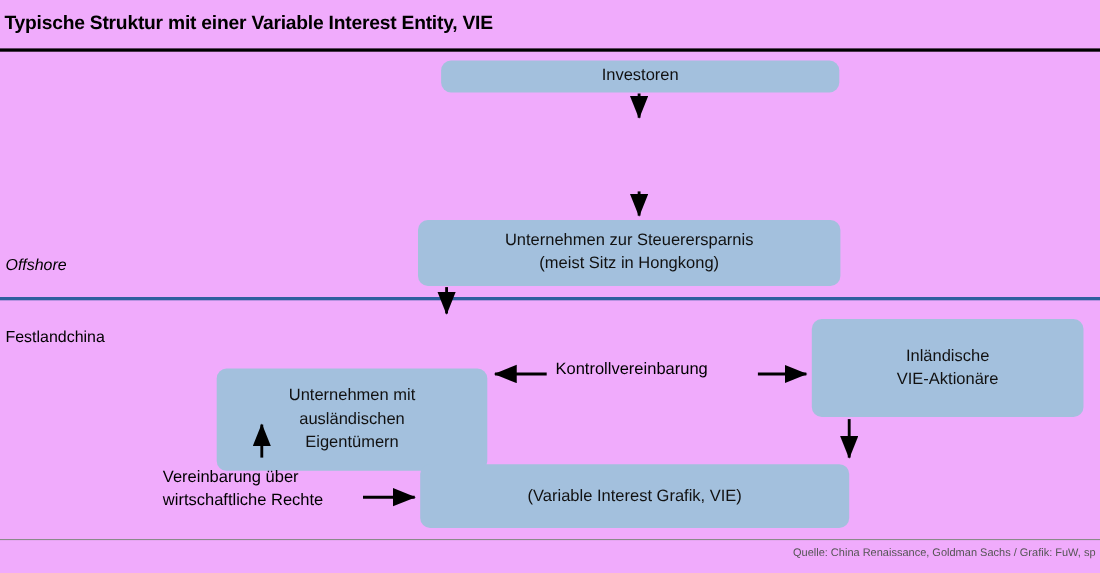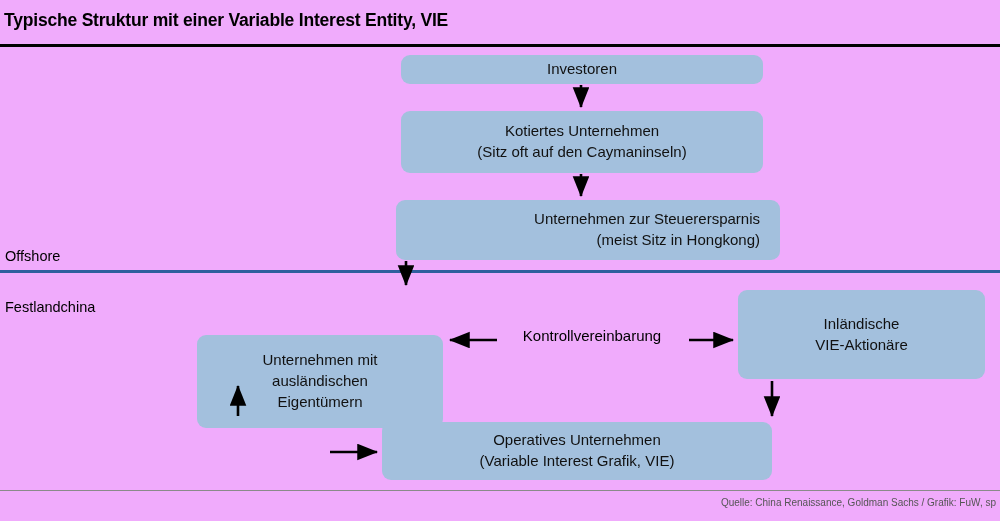--- a/index.html
+++ b/index.html
@@ -54,52 +54,51 @@
     height: 1px;
     background: #8a8a8a;
   }
   
   .zone-label {
     position: absolute;
     font-size: 14.5px;
     color: #000000;
     white-space: nowrap;
   }
-  .zone-offshore { left: 5px; top: 248px; }
+  .zone-offshore { left: 5px; top: 233px; font-style: italic; }
   .zone-mainland { left: 5px; top: 299px; }
   
   .node {
     position: absolute;
     background: #a3c0dd;
     border-radius: 9px;
     box-sizing: border-box;
     display: flex;
     flex-direction: column;
     align-items: center;
     justify-content: center;
     text-align: center;
     font-size: 15px;
     line-height: 1.38;
     color: #111111;
     padding: 2px 20px;
   }
   .node .ln { display: block; white-space: nowrap; }
   .n-investoren        { left: 401px; top: 55px;  width: 362px; height: 29px; }
   .n-kotiertes         { left: 401px; top: 111px; width: 362px; height: 62px; }
-  .n-steuer            { left: 396px; top: 200px; width: 384px; height: 60px; align-items: flex-end; }
+  .n-steuer            { left: 380px; top: 200px; width: 384px; height: 60px; }
   .n-auslaend          { left: 197px; top: 288px; width: 246px; height: 93px; margin-top: 47px; }
   .n-inlaend           { left: 738px; top: 290px; width: 247px; height: 89px; text-align: center; }
   .n-operativ          { left: 382px; top: 422px; width: 390px; height: 58px; }
   
   .edge-label {
     position: absolute;
     font-size: 15px;
     line-height: 1.4;
     color: #000000;
-    text-align: center;
     white-space: nowrap;
   }
   .lbl-kontroll { left: 505px; top: 325px; width: 174px; }
   .lbl-vereinb  { left: 148px; top: 423px; width: 180px; }
   
   .arrows {
     position: absolute;
     left: 0;
     top: 0;
     width: 1000px;
@@ -126,47 +125,46 @@
 
   <div class="zone-label zone-offshore">Offshore</div>
   <div class="zone-label zone-mainland">Festlandchina</div>
 
   <div class="rule-blue"></div>
 
   <div class="node n-investoren">
     <span class="ln">Investoren</span>
   </div>
 
-  <div class="node n-kotiertes">
-    <span class="ln">Kotiertes Unternehmen</span>
-    <span class="ln">(Sitz oft auf den Caymaninseln)</span>
-  </div>
 
   <div class="node n-steuer">
     <span class="ln">Unternehmen zur Steuerersparnis</span>
     <span class="ln">(meist Sitz in Hongkong)</span>
   </div>
 
   <div class="node n-auslaend">
     <span class="ln">Unternehmen mit</span>
     <span class="ln">ausländischen</span>
     <span class="ln">Eigentümern</span>
   </div>
 
   <div class="node n-inlaend">
     <span class="ln">Inländische</span>
     <span class="ln">VIE-Aktionäre</span>
   </div>
 
   <div class="node n-operativ">
-    <span class="ln">Operatives Unternehmen</span>
     <span class="ln">(Variable Interest Grafik, VIE)</span>
   </div>
 
   <div class="edge-label lbl-kontroll">Kontrollvereinbarung</div>
+  <div class="edge-label lbl-vereinb">
+    <span class="ln">Vereinbarung über</span><br>
+    <span class="ln">wirtschaftliche Rechte</span>
+  </div>
 
   <svg class="arrows" viewBox="0 0 1000 521" xmlns="http://www.w3.org/2000/svg">
     <defs>
       <marker id="ah" markerWidth="9" markerHeight="9" refX="7.6" refY="3.2" orient="auto" markerUnits="strokeWidth">
         <path d="M0,0 L8,3.2 L0,6.4 z" fill="#000000"></path>
       </marker>
     </defs>
 
     <line x1="581" y1="85" x2="581" y2="107" stroke="#000000" stroke-width="2.6" marker-end="url(#ah)"></line>
 

